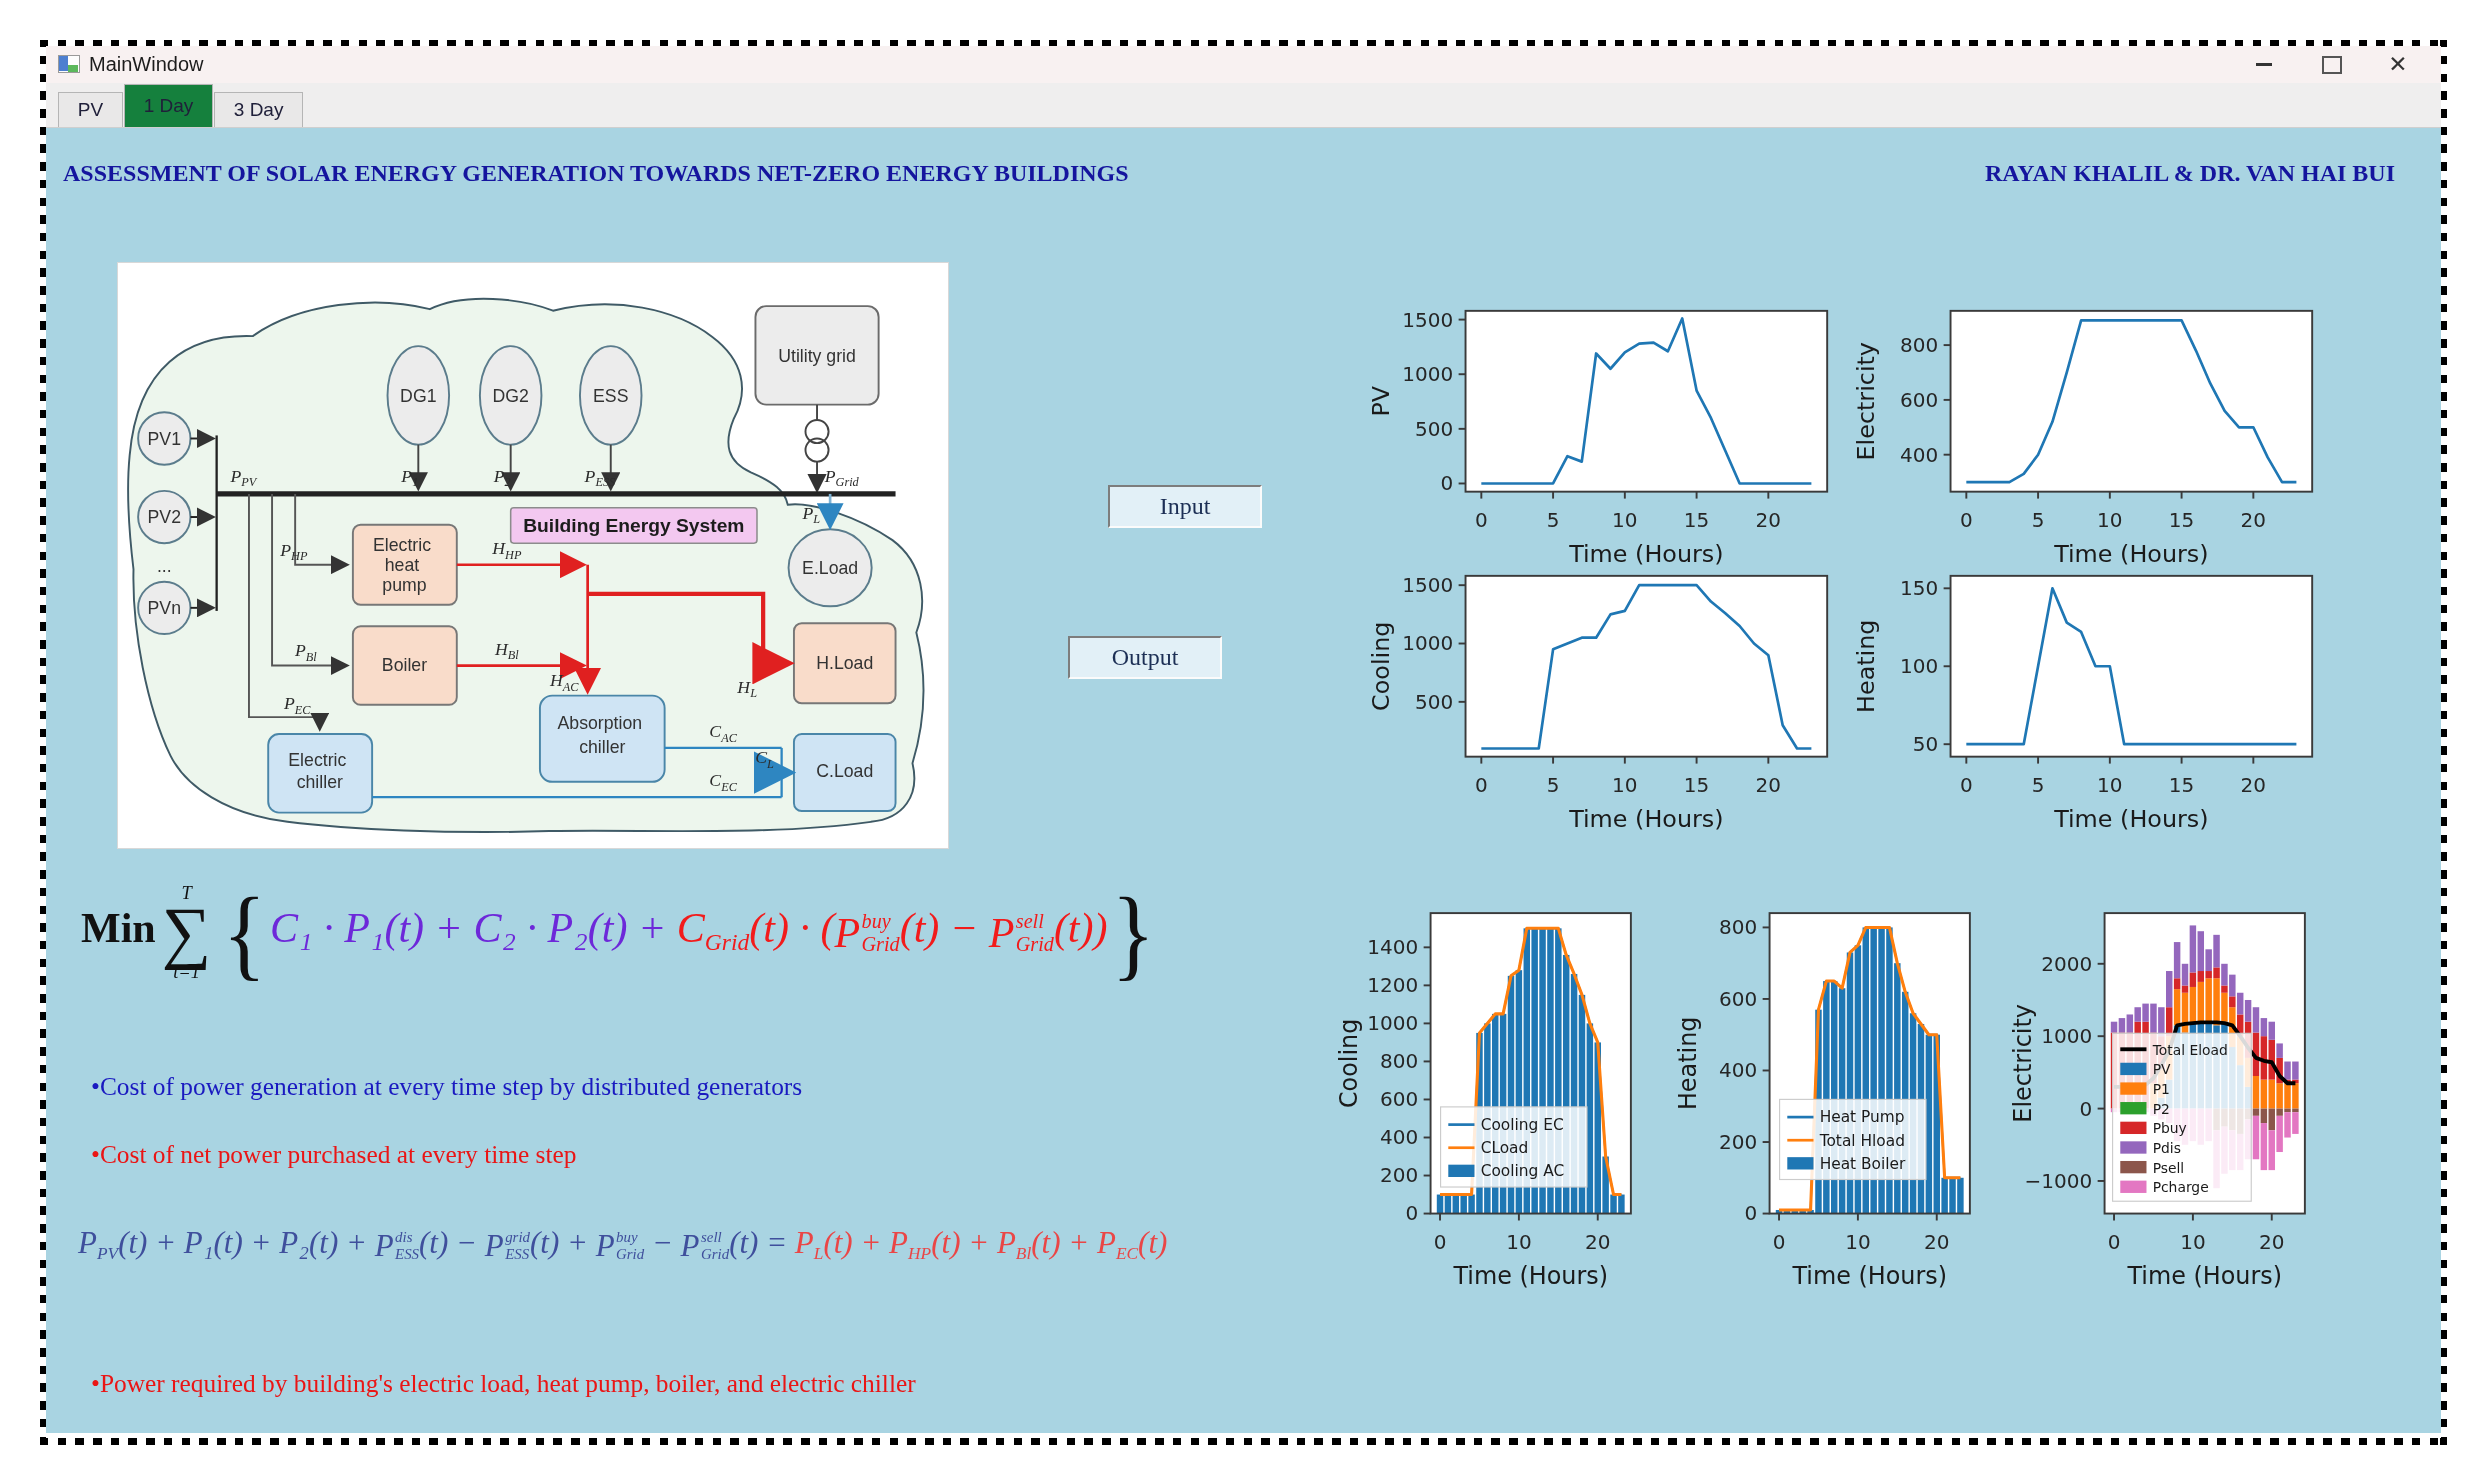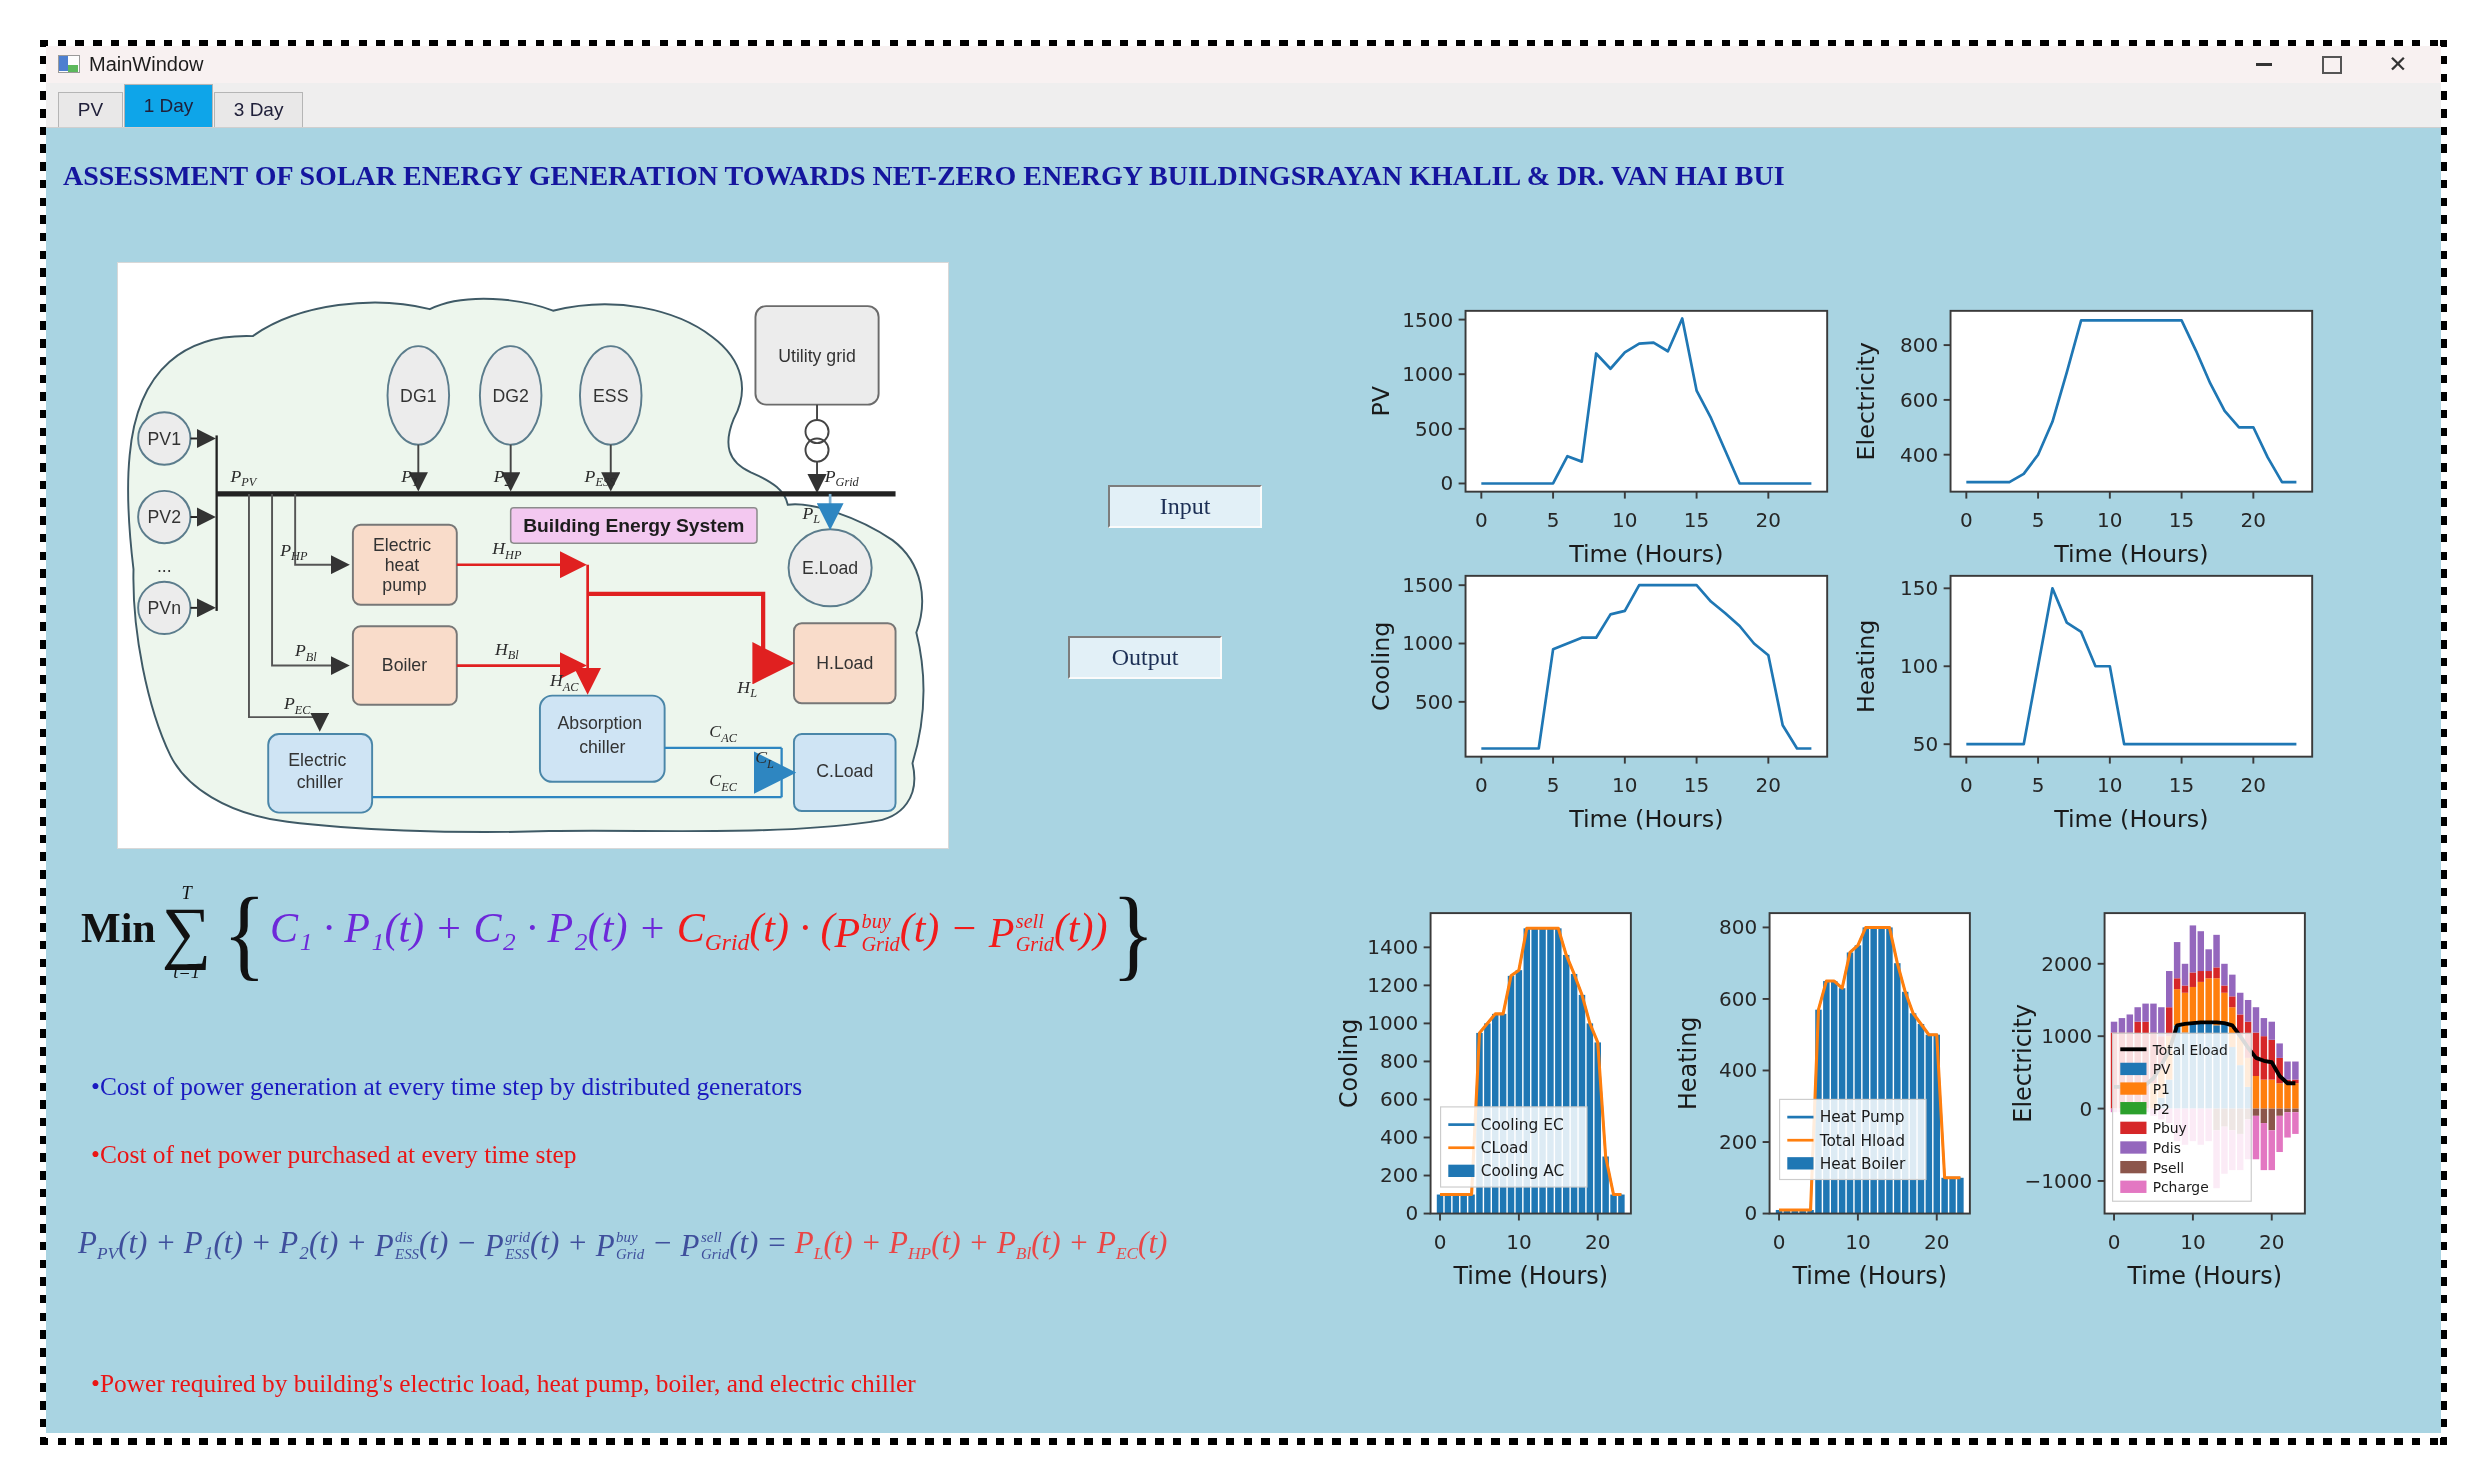--- a/index.html
+++ b/index.html
@@ -17,25 +17,25 @@
   #app-icon .ic-green{position:absolute;left:8.5px;bottom:0;width:10px;height:7px;background:#5cb85c;}
   #window-title{position:absolute;left:43px;top:7px;font-size:20px;color:#1c1c1c;}
   .winctl{position:absolute;top:0;width:46px;height:37px;display:flex;align-items:center;justify-content:center;cursor:default;}
   #btn-min{right:154px;} #btn-max{right:86px;} #btn-close{right:20px;}
   #btn-min .bar{width:15.4px;height:2.3px;background:#333;}
   #btn-max .box{width:15.4px;height:14px;border:2.3px solid #555;}
   #btn-close .x{font-size:23px;color:#333;line-height:1;}
   
   #tabbar{position:absolute;left:0;top:37px;right:0;height:45px;background:#efeeee;display:flex;align-items:flex-end;padding-left:12.3px;border-bottom:0.8px solid #cfcfcf;box-sizing:border-box;}
   .tab{height:34px;line-height:34px;padding:0 18.5px;font-size:19px;color:#20203a;background:#e9e8e8;border:0.8px solid #b5b5b5;border-bottom:none;margin-right:1.5px;}
-  .tab.active{height:42px;line-height:42px;background:#0ea5e9;position:relative;z-index:2;}
+  .tab.active{height:42px;line-height:42px;background:#15803d;position:relative;z-index:2;}
   
   #content{position:absolute;left:0;top:82px;right:0;bottom:4.6px;background:#a9d4e2;}
-  #header-row{position:absolute;left:17px;right:46px;top:32px;display:flex;justify-content:flex-start;
-      font-family:"Liberation Serif",serif;font-weight:bold;font-size:28px;color:#15159e;}
+  #header-row{position:absolute;left:17px;right:46px;top:32px;display:flex;justify-content:space-between;
+      font-family:"Liberation Serif",serif;font-weight:bold;font-size:24px;color:#15159e;}
   
   #diagram{position:absolute;left:71px;top:134px;width:830px;height:585px;background:#ffffff;border:0.8px solid #d8d8d8;}
   .dnode{font-family:"Liberation Sans",sans-serif;font-size:23px;fill:#333;text-anchor:middle;}
   .dnode-b{font-family:"Liberation Sans",sans-serif;font-size:25px;font-weight:bold;fill:#1c1c1c;text-anchor:middle;}
   .dlbl{font-family:"Liberation Serif",serif;font-style:italic;font-size:23px;fill:#2b2b2b;}
   .dsub{font-size:16px;}
   
   .pushbtn{position:absolute;width:154px;height:43px;background:#e2f0f7;
     border-top:2.3px solid #7d7d7d;border-left:2.3px solid #7d7d7d;border-bottom:2.3px solid #fbfbfb;border-right:2.3px solid #fbfbfb;
     font-family:"Liberation Serif",serif;font-size:24px;color:#1c2f55;display:flex;align-items:center;justify-content:center;cursor:pointer;box-sizing:border-box;}

